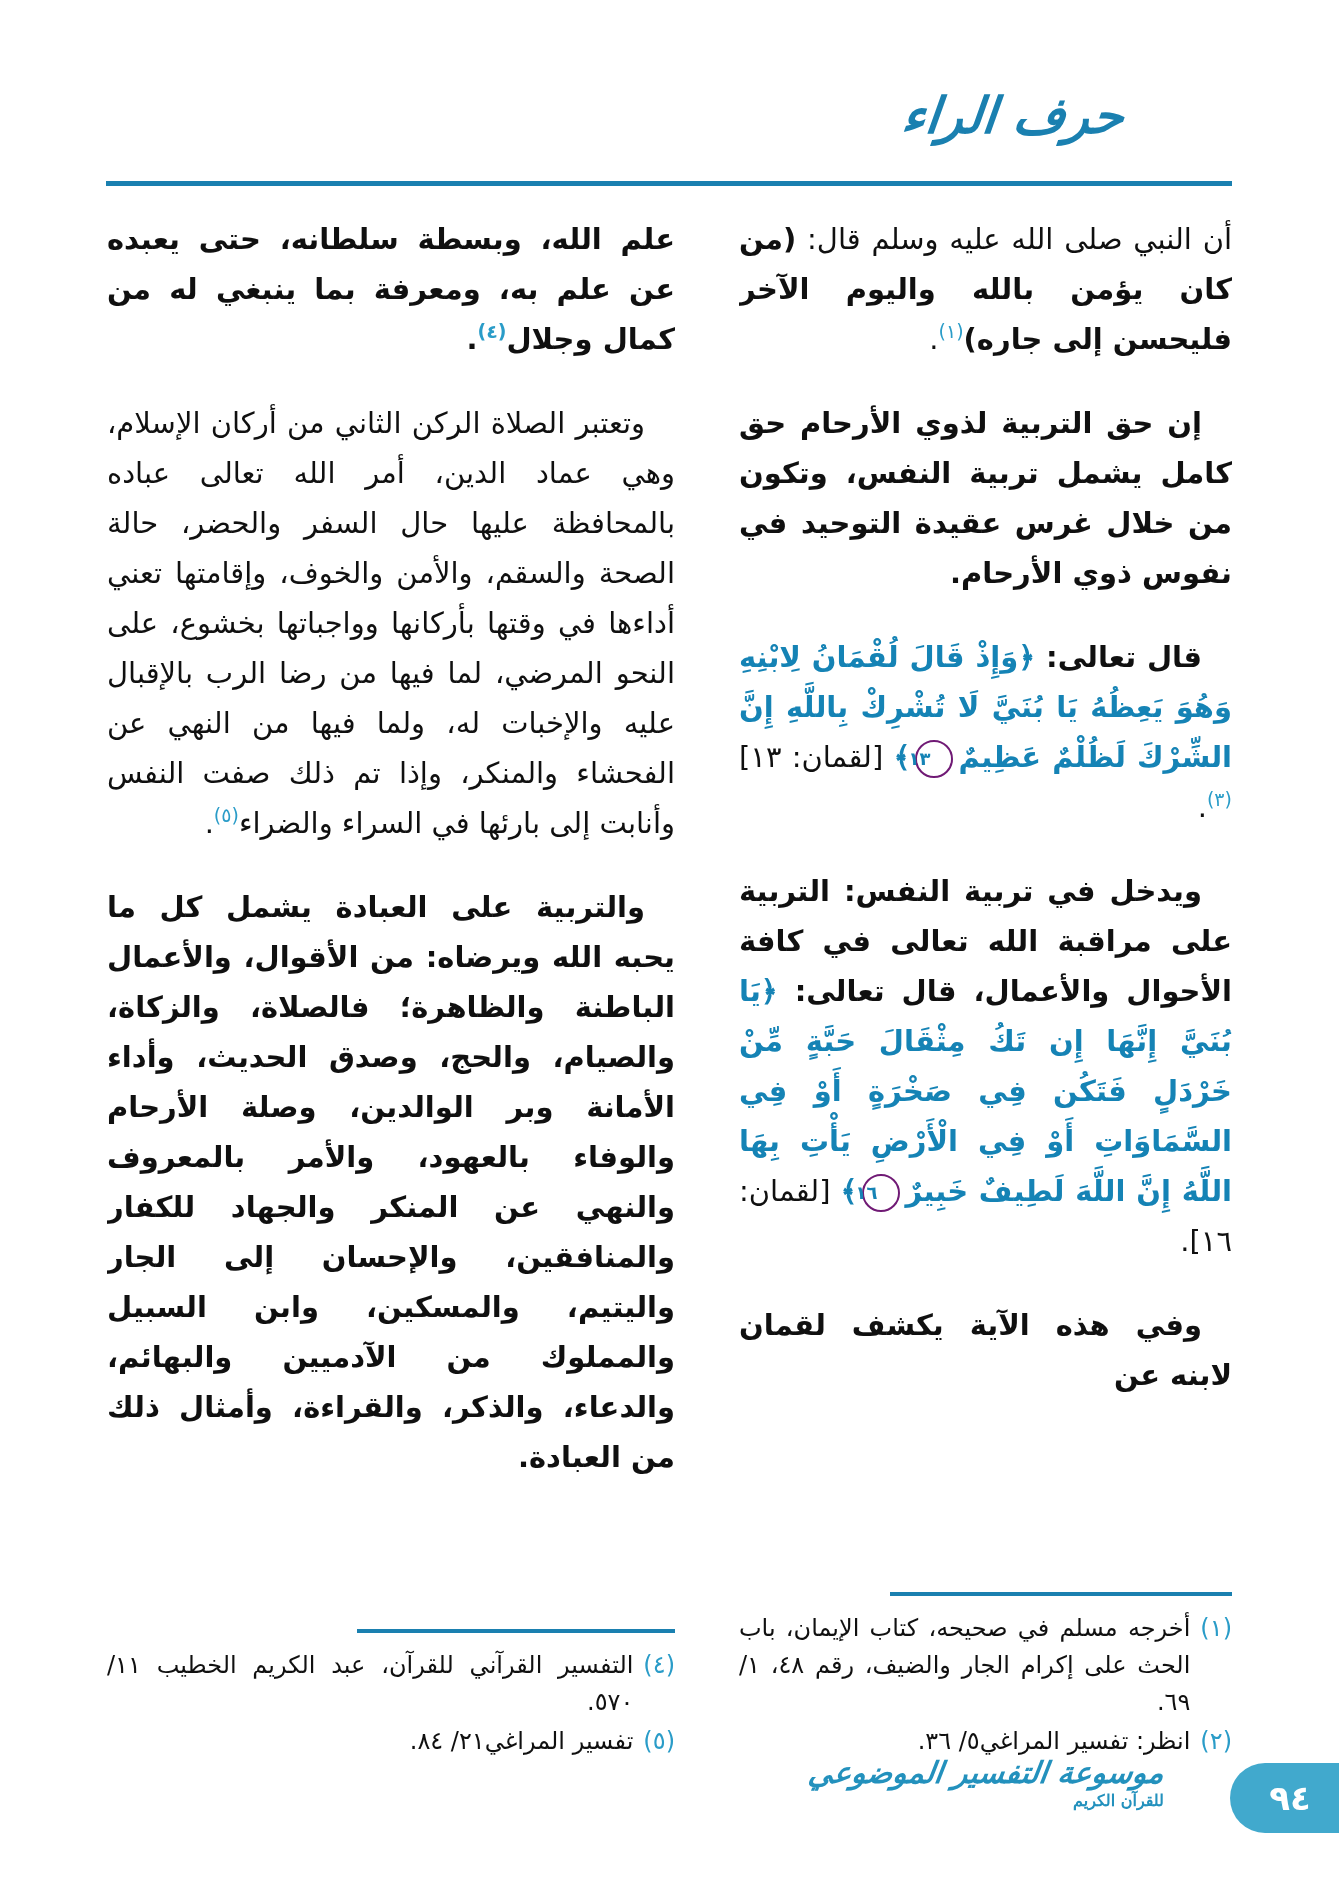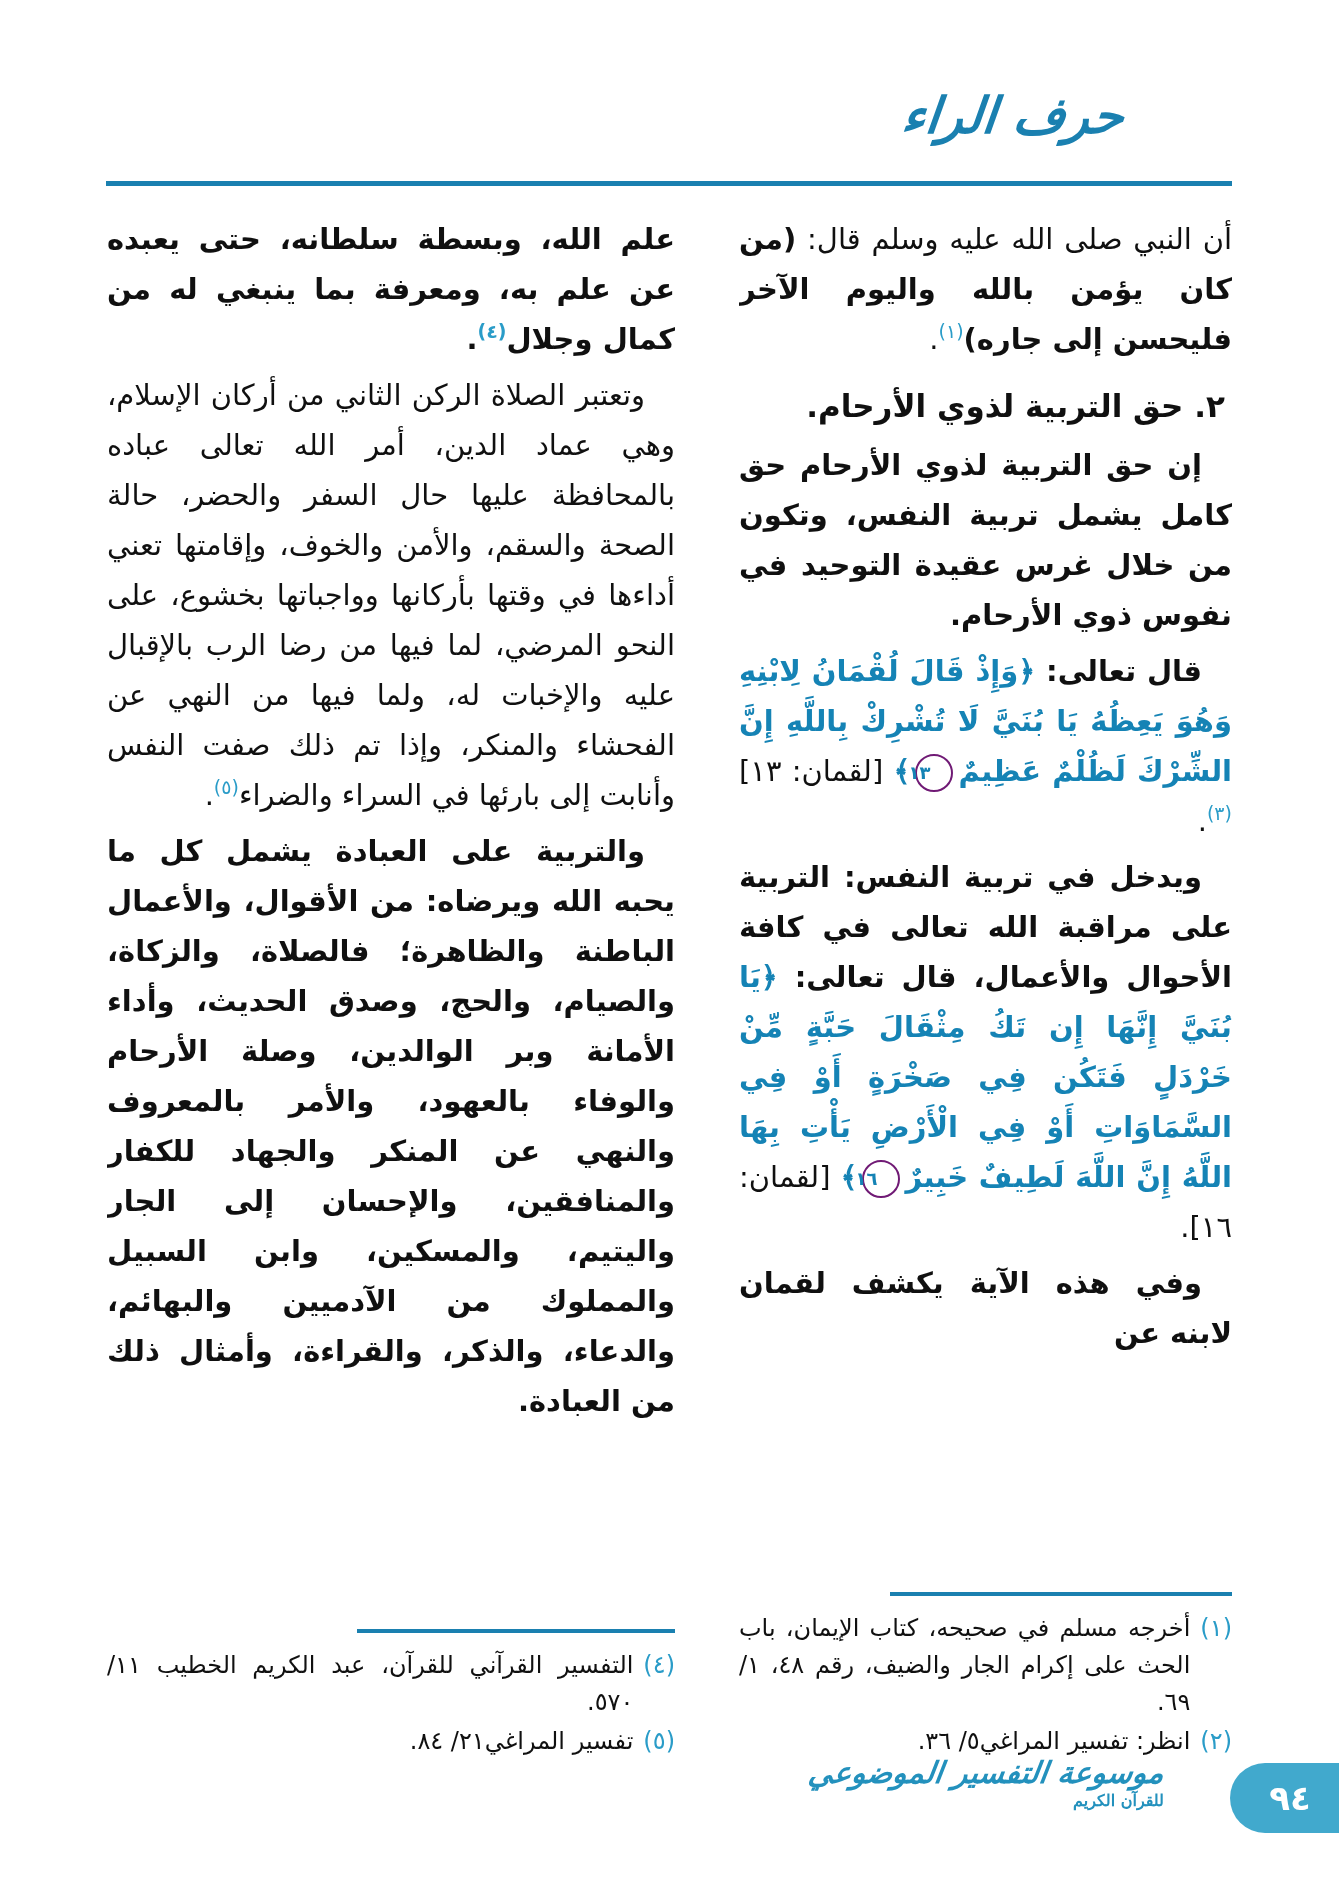--- a/index.html
+++ b/index.html
@@ -11,21 +11,21 @@
   .chapter-title{
     position:absolute;top:86px;right:215px;color:#1a80b0;
     font-family:"DejaVu Serif", serif;font-style:italic;font-weight:bold;
     font-size:50px;transform:skewX(-6deg);letter-spacing:-2px;white-space:nowrap;
   }
   .header-rule{position:absolute;top:181px;left:106px;width:1126px;height:5px;background:#1a80b0;}
   .columns{
     position:absolute;top:214px;right:107px;width:1125px;height:1548px;
     display:flex;flex-direction:row;gap:64px;
   }
-  .col{display:flex;flex-direction:column;overflow:hidden;}
+  .col{display:flex;flex-direction:column;overflow:hidden;gap:28px;}
   .col-right{width:493px;justify-content:flex-end;}
   .col-left{width:568px;}
   p{margin:0 0 6px 0;text-align:justify;font-size:29px;line-height:50px;}
   .indent{text-indent:30px;}
   .b{font-weight:bold;}
   .col-heading{
     margin:10px 0 8px 0;font-size:31px;font-weight:bold;line-height:52px;
     padding-left:60px;text-align:center;
   }
   .quran{color:#1583b5;font-weight:bold;}
@@ -66,21 +66,20 @@
 
   <div class="chapter-title">حرف الراء</div>
   <div class="header-rule"></div>
 
   <div class="columns">
 
     <div class="col col-right">
       <p><span>أن النبي صلى الله عليه وسلم قال: </span><span class="b">(من كان يؤمن بالله واليوم الآخر فليحسن إلى جاره)</span><span class="ref">(١)</span><span>.</span></p>
 
 
-      <h2 class="col-heading">٢. حق التربية لذوي الأرحام.</h2>
 
       <p class="indent b">إن حق التربية لذوي الأرحام حق كامل يشمل تربية النفس، وتكون من خلال غرس عقيدة التوحيد في نفوس ذوي الأرحام.</p>
 
       <p class="indent"><span class="b">قال تعالى: </span><span class="quran"><span>﴿</span><span>وَإِذْ قَالَ لُقْمَانُ لِابْنِهِ وَهُوَ يَعِظُهُ يَا بُنَيَّ لَا تُشْرِكْ بِاللَّهِ إِنَّ الشِّرْكَ لَظُلْمٌ عَظِيمٌ</span><span class="ayah-circle">١٣</span><span>﴾</span></span><span> [لقمان: ١٣] </span><span class="ref">(٣)</span><span>.</span></p>
 
       <p class="indent"><span class="b">ويدخل في تربية النفس: التربية على مراقبة الله تعالى في كافة الأحوال والأعمال، قال تعالى: </span><span class="quran"><span>﴿</span><span>يَا بُنَيَّ إِنَّهَا إِن تَكُ مِثْقَالَ حَبَّةٍ مِّنْ خَرْدَلٍ فَتَكُن فِي صَخْرَةٍ أَوْ فِي السَّمَاوَاتِ أَوْ فِي الْأَرْضِ يَأْتِ بِهَا اللَّهُ إِنَّ اللَّهَ لَطِيفٌ خَبِيرٌ</span><span class="ayah-circle">١٦</span><span>﴾</span></span><span> [لقمان: ١٦].</span></p>
 
       <p class="indent b">وفي هذه الآية يكشف لقمان لابنه عن</p>
 
       <div class="fn-block">

